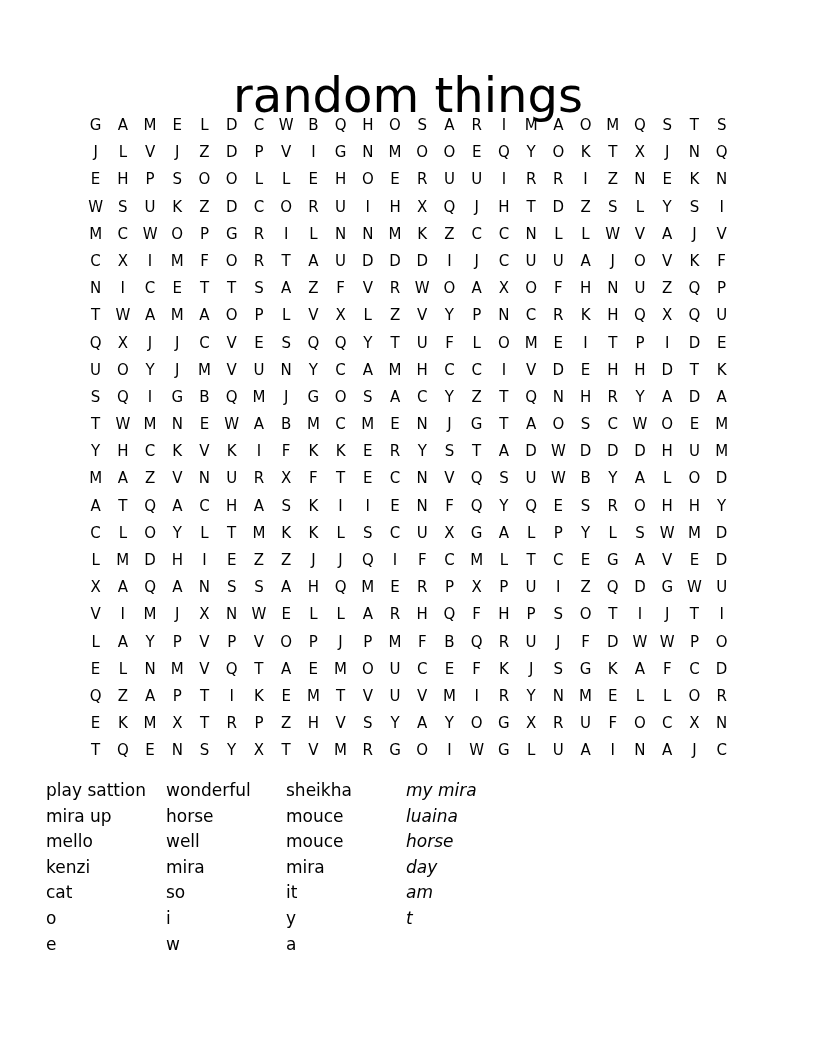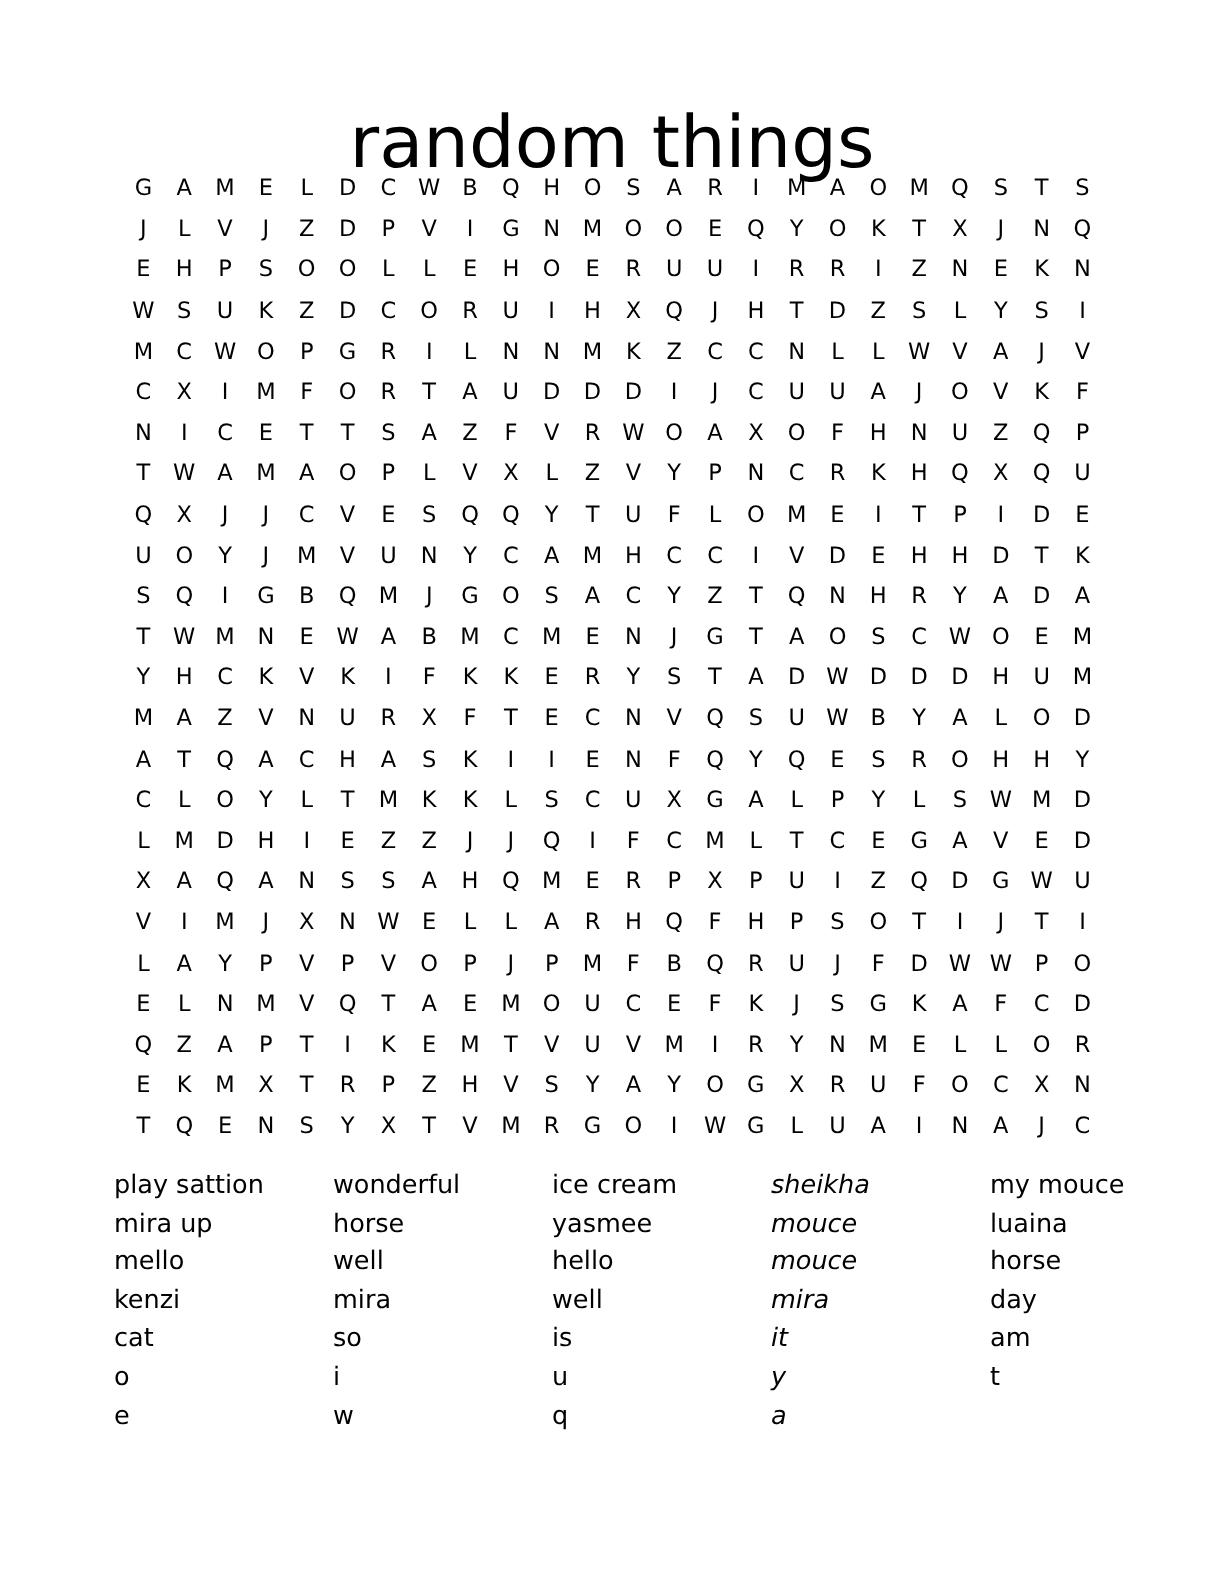--- a/index.html
+++ b/index.html
@@ -58,21 +58,20 @@
     left: 46px;
     width: 730px;
     display: flex;
     flex-direction: row;
     align-items: flex-start;
   }
   .word-col {
     display: flex;
     flex-direction: column;
     width: 120px;
-    margin-left: 30px;
   }
   .word-col:nth-child(4) { width: 120px; font-style: italic; }
   .word-item {
     font-size: 17px;
     line-height: 25.6px;
     color: #000000;
     white-space: nowrap;
     font-family: "DejaVu Sans", sans-serif;
   }
 </style>
@@ -675,39 +674,30 @@
       <div class="word-col">
         <div class="word-item">wonderful</div>
         <div class="word-item">horse</div>
         <div class="word-item">well</div>
         <div class="word-item">mira</div>
         <div class="word-item">so</div>
         <div class="word-item">i</div>
         <div class="word-item">w</div>
       </div>
       <div class="word-col">
-        <div class="word-item">ice cream</div>
-        <div class="word-item">yasmee</div>
-        <div class="word-item">hello</div>
-        <div class="word-item">well</div>
-        <div class="word-item">is</div>
-        <div class="word-item">u</div>
-        <div class="word-item">q</div>
-      </div>
-      <div class="word-col">
         <div class="word-item">sheikha</div>
         <div class="word-item">mouce</div>
         <div class="word-item">mouce</div>
         <div class="word-item">mira</div>
         <div class="word-item">it</div>
         <div class="word-item">y</div>
         <div class="word-item">a</div>
       </div>
       <div class="word-col">
-        <div class="word-item">my mouce</div>
+        <div class="word-item">my mira</div>
         <div class="word-item">luaina</div>
         <div class="word-item">horse</div>
         <div class="word-item">day</div>
         <div class="word-item">am</div>
         <div class="word-item">t</div>
       </div>
     </div>
 
 </div>
 

